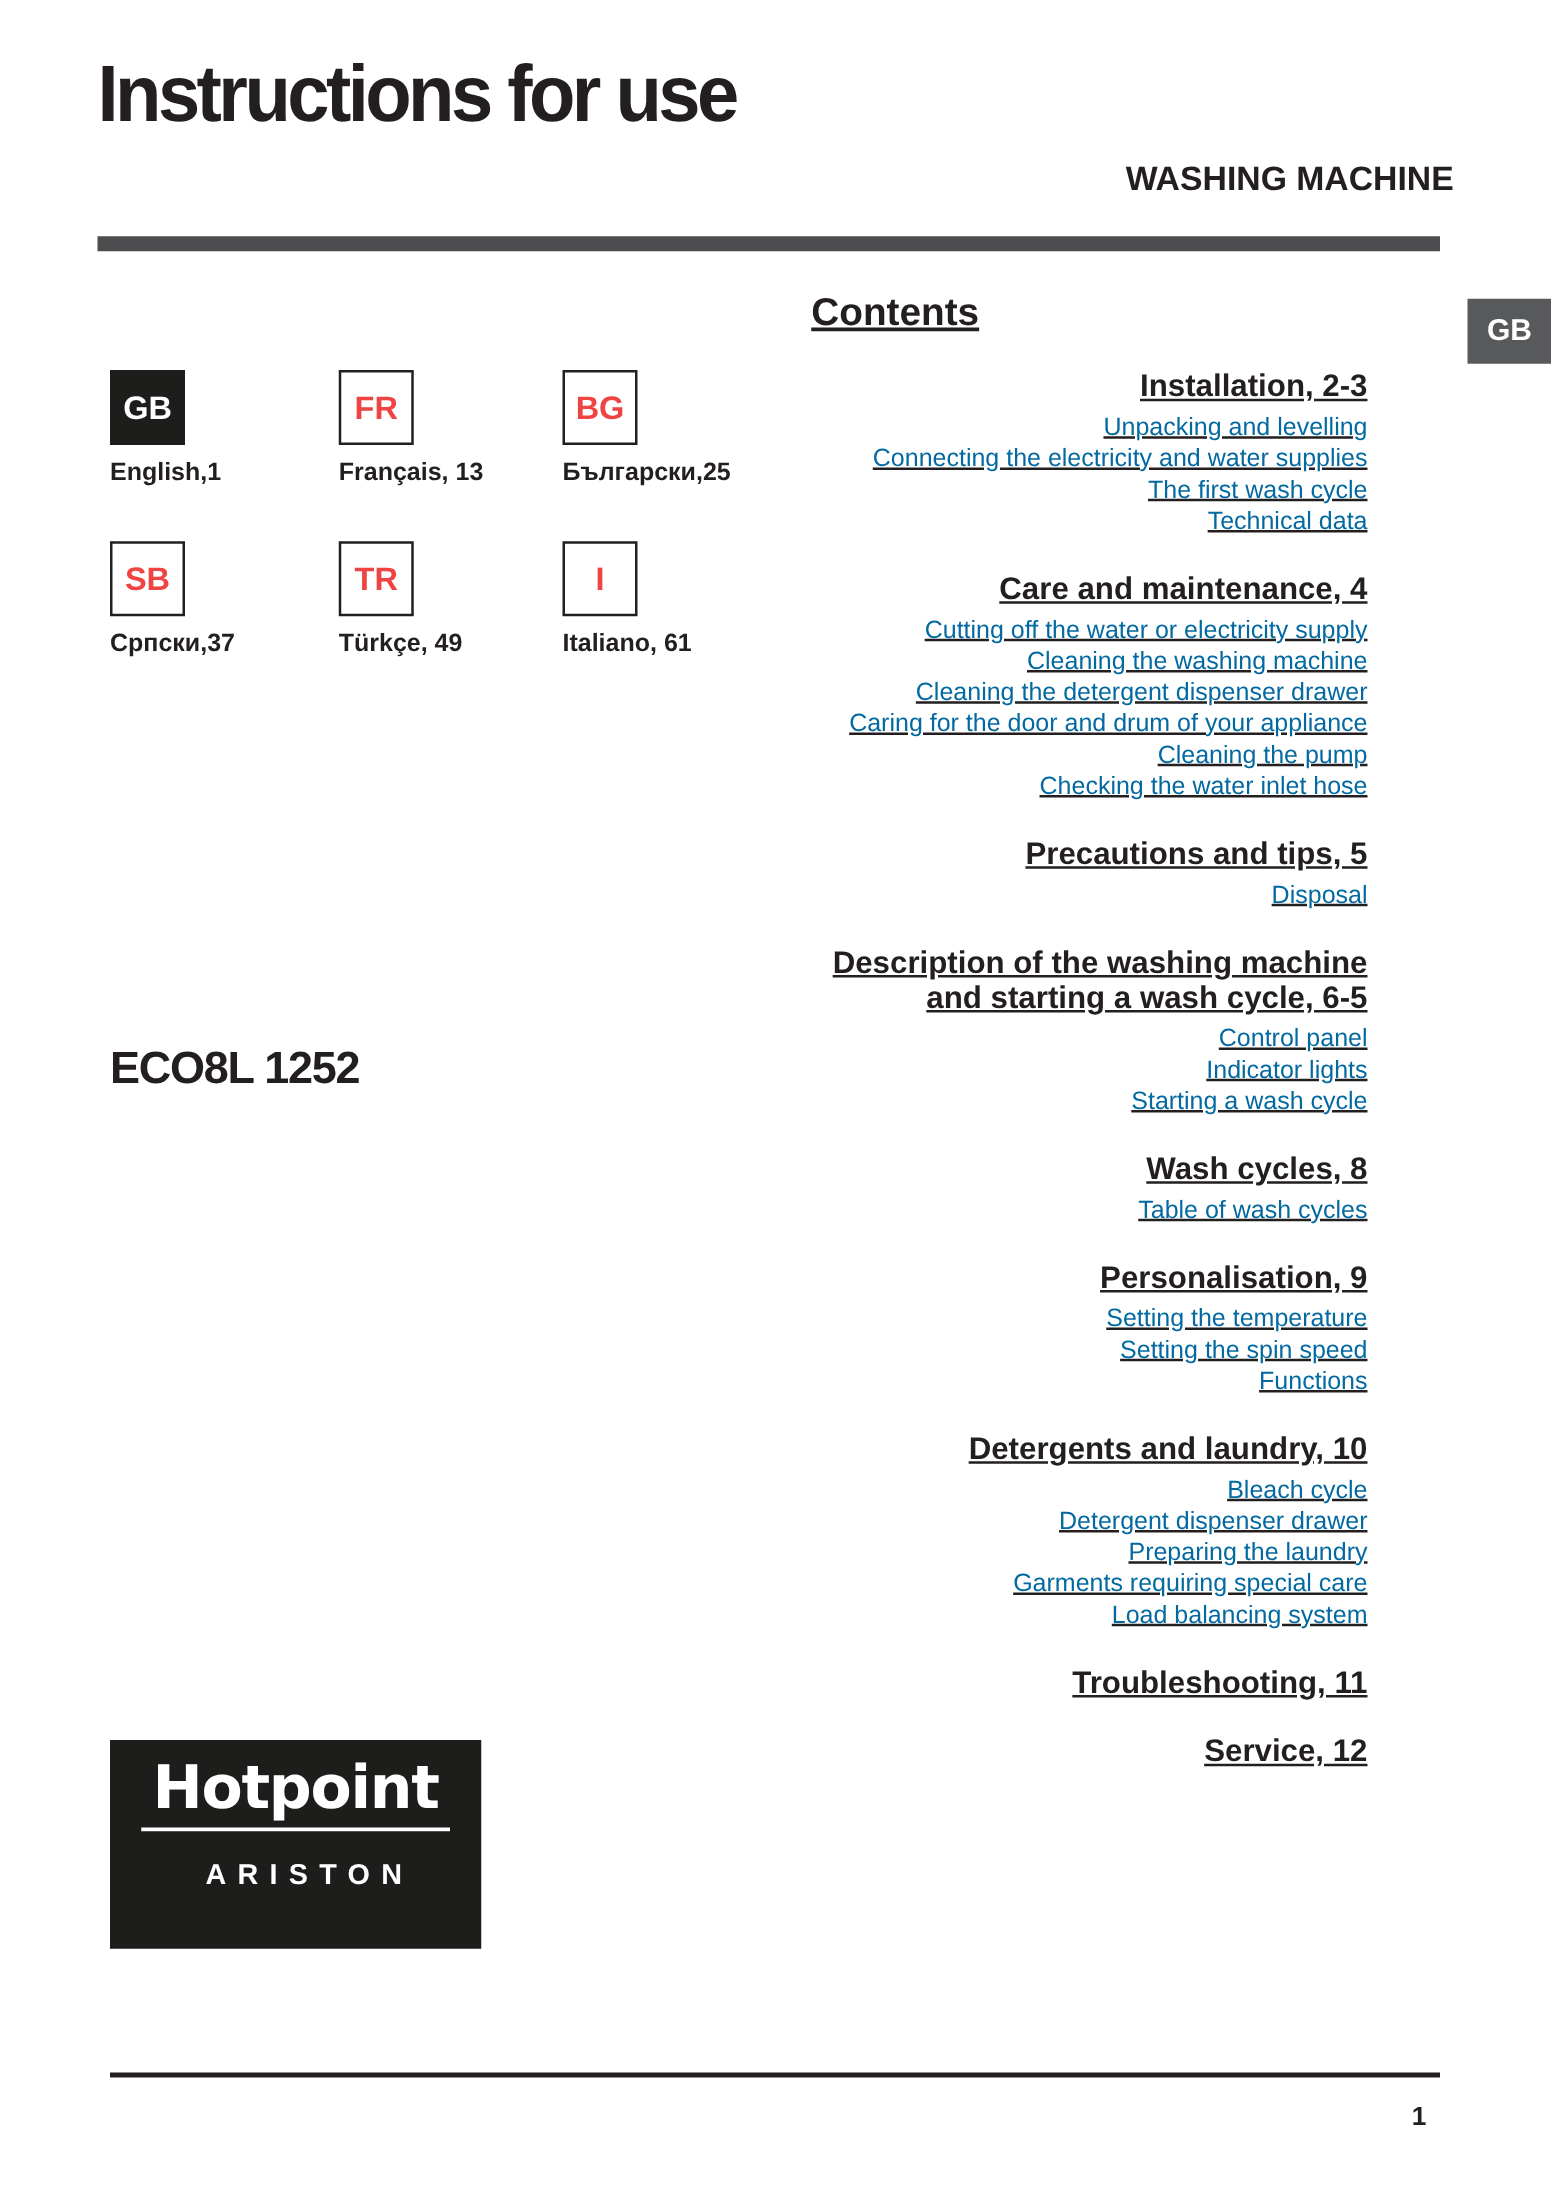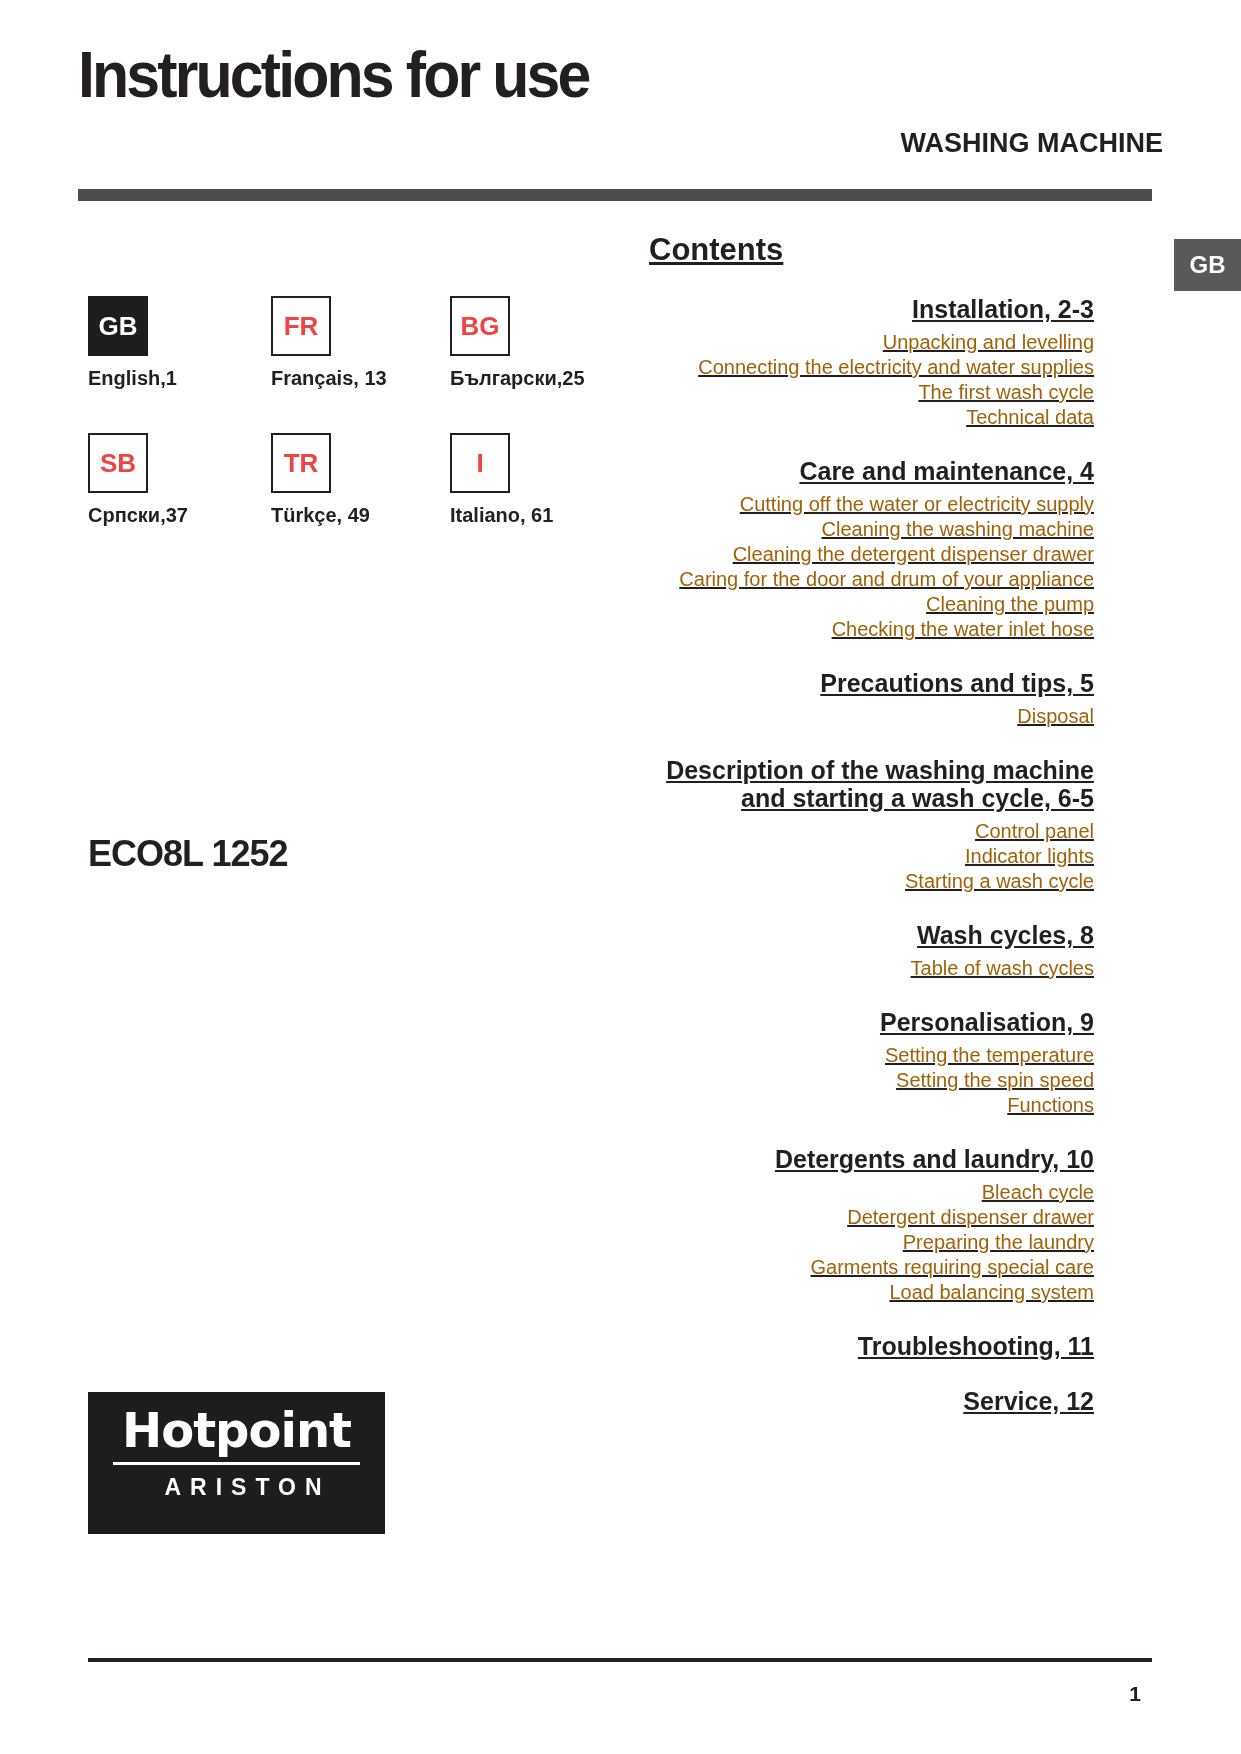--- a/index.html
+++ b/index.html
@@ -50,35 +50,35 @@
     position:absolute; left:88px; top:833px;
     font-size:36px; font-weight:bold; letter-spacing:-1px;
   }
 
   
   .contents { position:absolute; left:649px; top:232px; width:445px;text-decoration:underline; }
   .contents-title { font-size:31px; font-weight:bold; margin-bottom:24px; }
   .toc-section { margin-top:27px;text-align:right; }
   .toc-section:first-of-type { margin-top:0; }
   .toc-heading { font-size:25px; font-weight:bold; line-height:28px; margin-bottom:7px; }
-  .toc-item { font-size:20px; line-height:25px; color:#a16207; }
+  .toc-item { font-size:20px; line-height:25px; color:#0369a1; }
 
   
   .logo {
-    position:absolute; left:88px; top:1392px; width:297px; height:142px;
+    position:absolute; left:88px; top:1392px; width:297px; height:167px;
     background:#1d1d1b; color:#ffffff; text-align:center;
   }
   .logo-brand {
     font-family:"DejaVu Sans", sans-serif; font-weight:bold;
     font-size:48px; letter-spacing:-1px; margin-top:10px;
   }
   .logo-rule { width:247px; height:3px; background:#ffffff; margin:4px auto 0 auto; }
   .logo-sub {
     font-size:23px; font-weight:bold; letter-spacing:9px;
-    padding-left:22px; margin-top:9px;
+    padding-left:22px; margin-top:21px;
   }
 
   
   .bottom-rule { position:absolute; left:88px; top:1658px; width:1064px; height:4px; background:#231f20; }
   .page-num { position:absolute; right:100px; top:1682px; font-size:21px; font-weight:bold; }
 </style>
 </head>
 <body>
 
 <div class="page">

